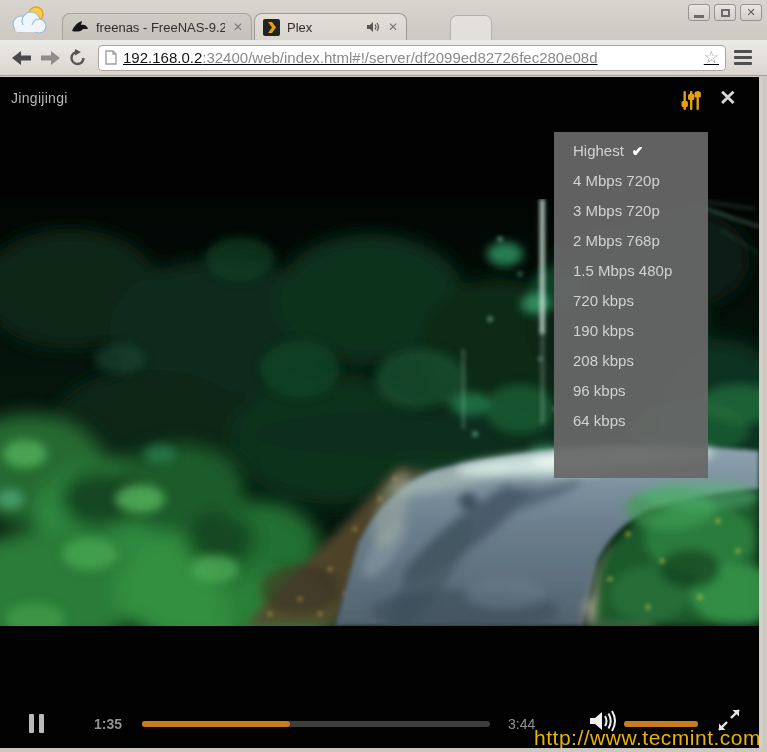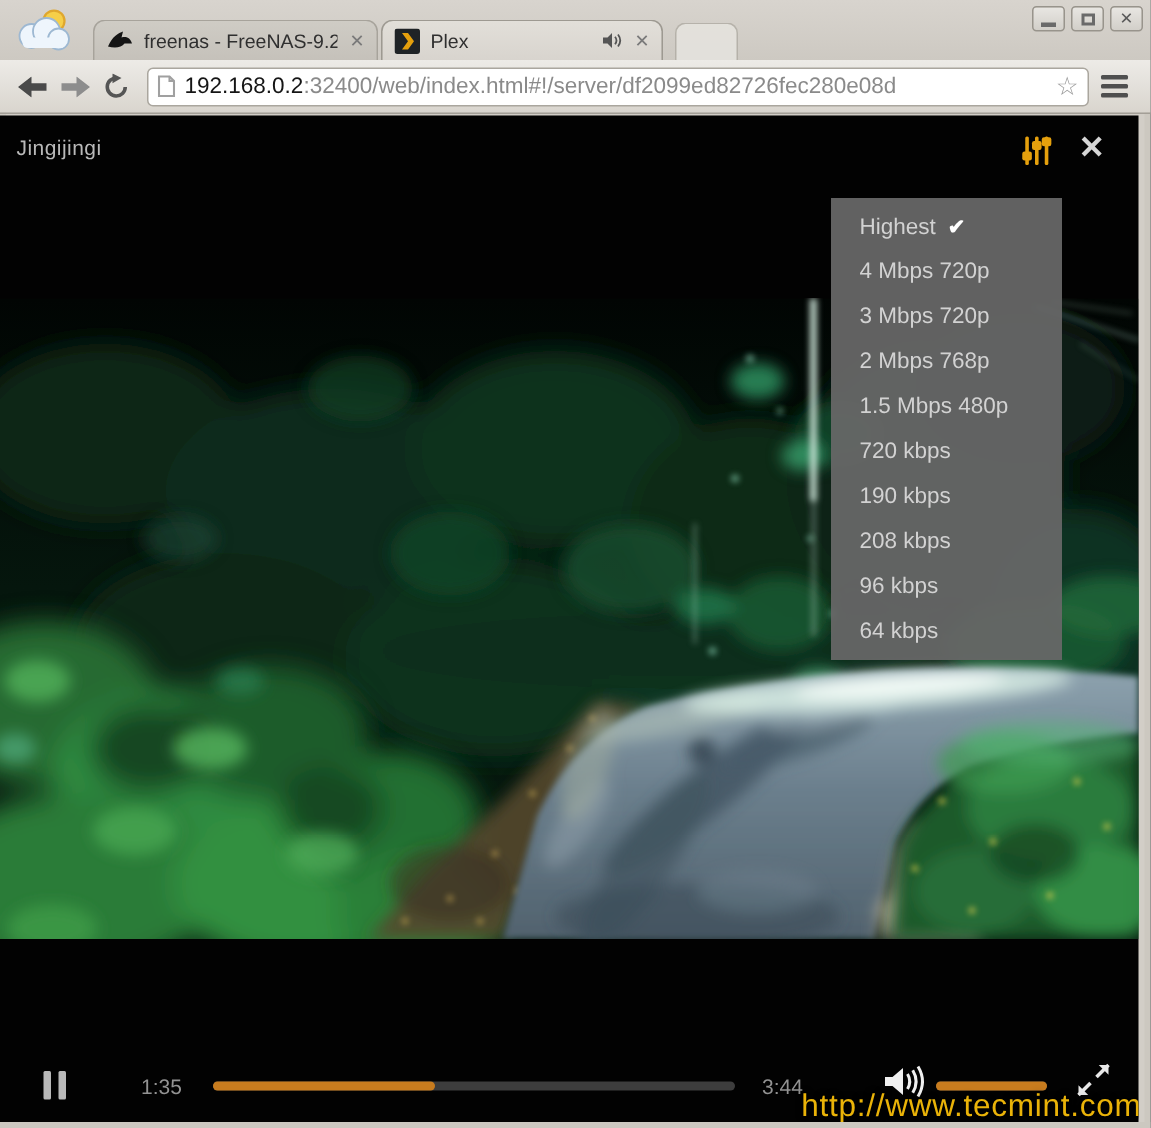--- a/index.html
+++ b/index.html
@@ -19,47 +19,47 @@
   .tab-stub { position:absolute; left:450px; top:15px; width:42px; height:25px; background:#e5e3de;
               border:1px solid #b3afa7; border-bottom:none; border-radius:7px 7px 0 0; opacity:.9; }
   .winbtns { position:absolute; right:5px; top:4px; display:flex; gap:4px; }
   .winbtn { width:22px; height:17px; background:linear-gradient(#e8e6e2,#d2cfc9); border:1px solid #98948c;
             border-radius:3px; display:flex; align-items:center; justify-content:center; color:#5a5a5a; font-size:11px; }
   .glyph-min { width:10px; height:3px; background:#6a6a6a; margin-top:7px; }
   .glyph-max { width:9px; height:8px; border:2px solid #6a6a6a; }
   
   .toolbar { position:absolute; left:-4px; top:40px; width:767px; height:36px;
              background:linear-gradient(#edebe7,#d9d5ce); border-bottom:1px solid #a39f97;
-             display:flex; align-items:center; }
+             display:flex; align-items:center;text-decoration:underline; }
   .navbtn { width:28px; height:26px; display:flex; align-items:center; justify-content:center; }
   .navbtn:nth-child(1){ margin-left:8px; }
   .urlbar { position:relative; width:628px; height:26px; background:#fff; border:1px solid #aaa69e; border-radius:4px;
             margin-left:6px; display:flex; align-items:center; padding:0 6px; overflow:hidden; }
   .urltext { font-size:15px; white-space:nowrap; overflow:hidden; margin-left:6px; flex:1; }
   .urltext .host { color:#151515; }
   .urltext .rest { color:#8a8a8a; }
   .star { font-size:17px; color:#9a9a9a; margin-left:4px; }
   .menubtn { margin-left:8px; display:flex; flex-direction:column; gap:3px; }
   .menubtn i { display:block; width:18px; height:3px; background:#4f4f4f; border-radius:1px; }
   
   .viewport { position:absolute; left:-4px; top:77px; width:759px; height:671px; background:#020202; overflow:hidden; }
   .player-title { position:absolute; left:11px; top:13px; font-size:14px; color:#b9b9b9; letter-spacing:.3px; }
   .hdr-eq { position:absolute; left:680px; top:12px; }
   .hdr-close { position:absolute; left:719px; top:9px; font-size:21px; color:#d6d6d6; font-weight:bold; }
   .video { position:absolute; left:0; top:122px; width:759px; height:427px; }
   
-  .qmenu { position:absolute; left:554px; top:55px; width:154px; height:308px; background:rgba(103,103,103,.94);
+  .qmenu { position:absolute; left:554px; top:55px; width:154px; height:346px; background:rgba(103,103,103,.94);
            padding-top:4px; }
   .qitem { height:30px; line-height:30px; padding-left:19px; font-size:15px; color:#d2d2d2; white-space:nowrap; }
   .qcheck { color:#fff; font-size:14px; font-weight:bold; margin-left:8px; }
   
   .pause { position:absolute; left:29px; top:637px; display:flex; gap:5px; }
   .pause i { display:block; width:5px; height:19px; background:#b9b9b9; border-radius:1px; }
   .time { position:absolute; top:639px; font-size:14px; color:#929292; }
-  .time.elapsed { left:94px; }
+  .time.elapsed { left:94px;font-weight:bold; }
   .time.duration { left:508px; }
   .seek { position:absolute; left:142px; top:644px; width:348px; height:6px; background:#3d3d3d; border-radius:3px; }
   .seek .fill { height:6px; background:#c87c1e; border-radius:3px; }
   .volicon { position:absolute; left:589px; top:633px; }
   .volbar { position:absolute; left:624px; top:644px; width:74px; height:6px; background:#3d3d3d; border-radius:3px; }
   .volbar .fill { height:6px; background:#c87c1e; border-radius:3px; }
   .fsicon { position:absolute; left:716px; top:630px; }
   .watermark { position:absolute; right:-2px; bottom:-2px; font-size:21px; color:#eab308;
                text-shadow:0 1px 2px #000, 0 0 5px rgba(0,0,0,.9); letter-spacing:.5px; }
 </style>
@@ -80,21 +80,21 @@
     </svg>
 
     <div class="tab inactive" style="left:62px; width:190px;">
       <svg width="18" height="14" viewBox="0 0 18 14">
         <path d="M1,11 C4,4 8,2 11,1 L10,5 C14,4 16,6 17,9 L12,9 C10,12 5,12 1,11 Z" fill="#151515"></path>
       </svg>
       <span class="tab-label">freenas - FreeNAS-9.2...</span>
       <span class="tab-close">✕</span>
     </div>
 
-    <div class="tab active" style="left:254px; width:188px;">
+    <div class="tab active" style="left:254px; width:153px;">
       <svg width="17" height="17" viewBox="0 0 17 17">
         <rect width="17" height="17" rx="2" fill="#1f2326"></rect>
         <path d="M5,3 L9,3 L13,8.5 L9,14 L5,14 L9,8.5 Z" fill="#e5a00d"></path>
       </svg>
       <span class="tab-label">Plex</span>
       <span class="tab-audio">
         <svg width="13" height="12" viewBox="0 0 13 12">
           <path d="M0,4 L3,4 L6,1 L6,11 L3,8 L0,8 Z" fill="#555"></path>
           <path d="M8,3.5 Q10,6 8,8.5 M10,2 Q13,6 10,10" stroke="#555" stroke-width="1.2" fill="none"></path>
         </svg>

